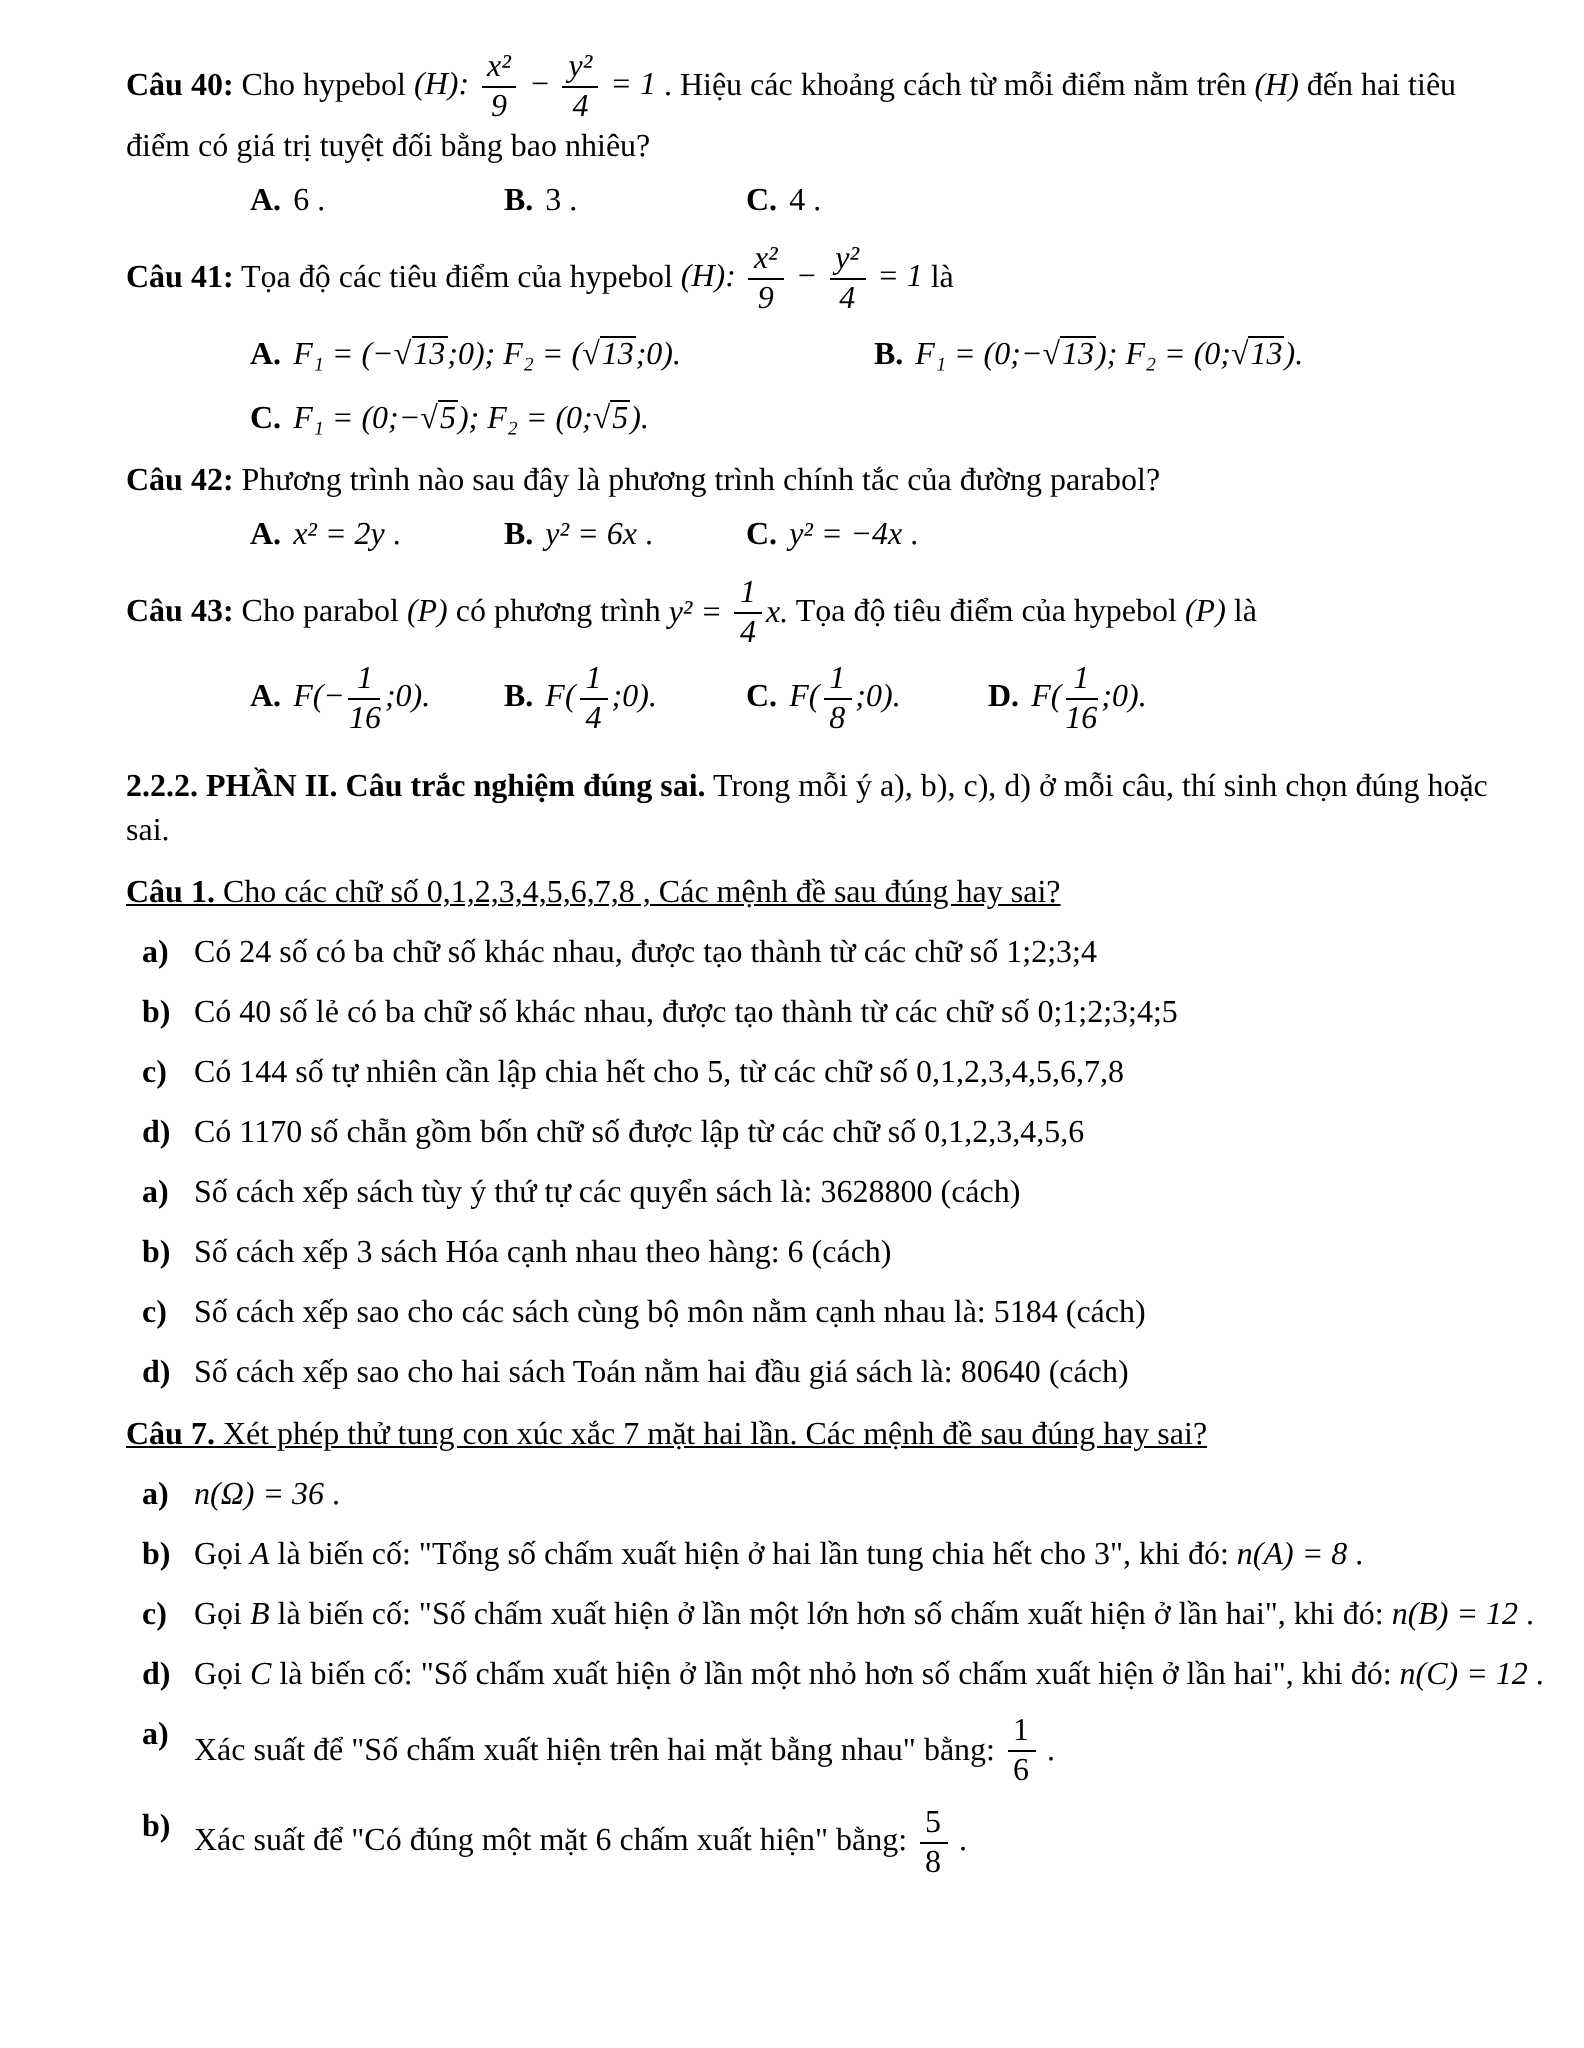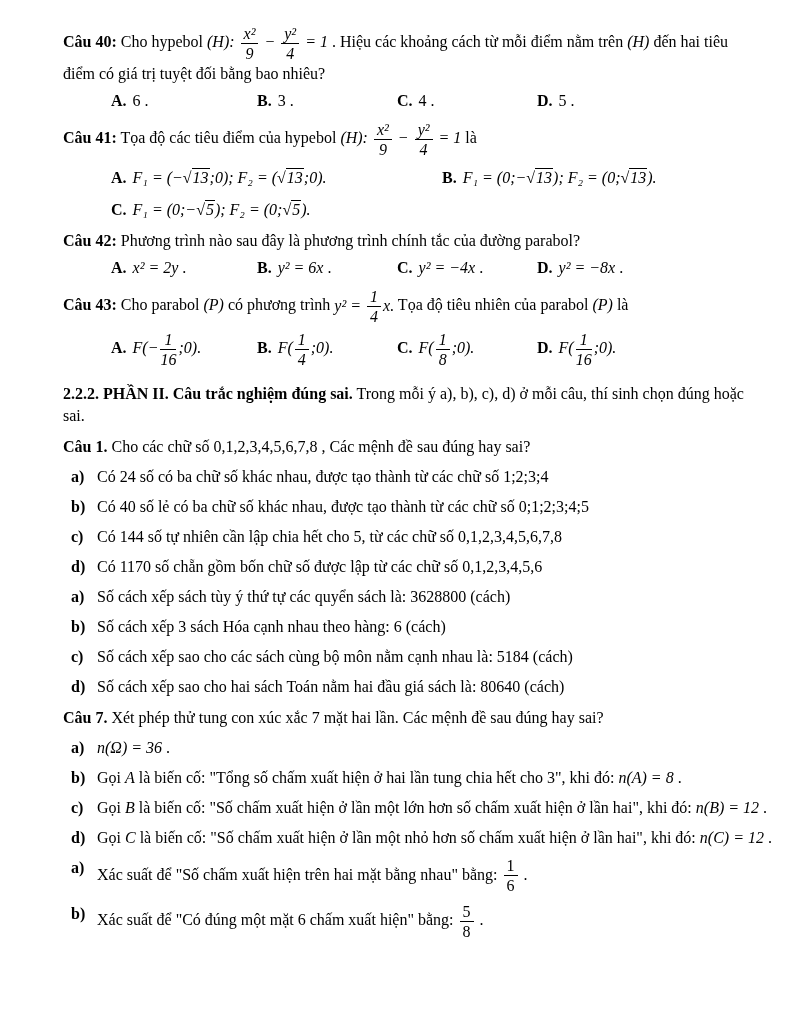--- a/index.html
+++ b/index.html
@@ -4,66 +4,64 @@
 <style>
   html,body{margin:0;padding:0;background:#ffffff;}
   .page{
     box-sizing:border-box;
     width:792px;height:1024px;overflow:hidden;
     padding:25px 28px 0 63px;
     font-family:"Liberation Serif","DejaVu Serif",serif;
     font-size:16px;color:#000;background:#ffffff;
   }
   .para{margin:0;line-height:22px;}
-  .opts{display:grid;line-height:22px;margin:5px 0 9px 48px;gap:19px;}
+  .opts{display:grid;line-height:22px;margin:5px 0 9px 62px;}
   .four{grid-template-columns:127px 121px 121px auto;}
   .two{grid-template-columns:312px auto;row-gap:10px;margin-top:9px;}
   .opt{white-space:nowrap;}
   .opt b{padding-right:6px;}
   .item{
     display:grid;grid-template-columns:26px auto;
     margin:8px 0 8px 8px;line-height:22px;white-space:nowrap;
   }
   .section{margin-top:15px;}
-  .tfq{margin-top:9px;}
+  .tfq{margin-top:9px;text-decoration:underline;}
   i{font-style:italic;font-family:Liberation Serif, serif;}
   .frac{display:inline-block;vertical-align:middle;text-align:center;line-height:1.08;padding:0 2px;}
   .frac .num{display:block;border-bottom:1.4px solid #000;padding:0 3px 1px;}
   .frac .den{display:block;padding-top:1px;}
   .sqrt .rad{border-top:1.4px solid #000;padding:0 1px;}
 </style>
 </head>
 <body>
 
 <div class="page">
 
   <p class="para"><b>Câu 40:</b><span><span> Cho hypebol </span><i>(H): <span class="frac"><span class="num">x²</span><span class="den">9</span></span> − <span class="frac"><span class="num">y²</span><span class="den">4</span></span> = 1</i><span> . Hiệu các khoảng cách từ mỗi điểm nằm trên </span><i>(H)</i><span> đến hai tiêu điểm có giá trị tuyệt đối bằng bao nhiêu?</span></span></p>
   <div class="opts four">
     <span class="opt"><b>A.</b><span><span>6 .</span></span></span>
     <span class="opt"><b>B.</b><span><span>3 .</span></span></span>
     <span class="opt"><b>C.</b><span><span>4 .</span></span></span>
-    <span class="opt"><b>D.</b><span><span>5 .</span></span></span>
   </div>
 
   <p class="para"><b>Câu 41:</b><span><span> Tọa độ các tiêu điểm của hypebol </span><i>(H): <span class="frac"><span class="num">x²</span><span class="den">9</span></span> − <span class="frac"><span class="num">y²</span><span class="den">4</span></span> = 1</i><span> là</span></span></p>
   <div class="opts two">
     <span class="opt"><b>A.</b><span><i>F₁ = (−<span class="sqrt">√<span class="rad">13</span></span>;0); F₂ = (<span class="sqrt">√<span class="rad">13</span></span>;0).</i></span></span>
     <span class="opt"><b>B.</b><span><i>F₁ = (0;−<span class="sqrt">√<span class="rad">13</span></span>); F₂ = (0;<span class="sqrt">√<span class="rad">13</span></span>).</i></span></span>
     <span class="opt"><b>C.</b><span><i>F₁ = (0;−<span class="sqrt">√<span class="rad">5</span></span>); F₂ = (0;<span class="sqrt">√<span class="rad">5</span></span>).</i></span></span>
   </div>
 
   <p class="para"><b>Câu 42:</b><span><span> Phương trình nào sau đây là phương trình chính tắc của đường parabol?</span></span></p>
   <div class="opts four">
     <span class="opt"><b>A.</b><span><i>x² = 2y</i><span> .</span></span></span>
     <span class="opt"><b>B.</b><span><i>y² = 6x</i><span> .</span></span></span>
     <span class="opt"><b>C.</b><span><i>y² = −4x</i><span> .</span></span></span>
-    <span class="opt"><b>D.</b><span><i>y² = −8x</i><span> .</span></span></span>
   </div>
 
-  <p class="para"><b>Câu 43:</b><span><span> Cho parabol </span><i>(P)</i><span> có phương trình </span><i>y² = <span class="frac"><span class="num">1</span><span class="den">4</span></span>x.</i><span> Tọa độ tiêu nhiên của parabol </span><i>(P)</i><span> là</span></span></p>
+  <p class="para"><b>Câu 43:</b><span><span> Cho parabol </span><i>(P)</i><span> có phương trình </span><i>y² = <span class="frac"><span class="num">1</span><span class="den">4</span></span>x.</i><span> Tọa độ tiêu điểm của hypebol </span><i>(P)</i><span> là</span></span></p>
   <div class="opts four">
     <span class="opt"><b>A.</b><span><i>F(−<span class="frac"><span class="num">1</span><span class="den">16</span></span>;0).</i></span></span>
     <span class="opt"><b>B.</b><span><i>F(<span class="frac"><span class="num">1</span><span class="den">4</span></span>;0).</i></span></span>
     <span class="opt"><b>C.</b><span><i>F(<span class="frac"><span class="num">1</span><span class="den">8</span></span>;0).</i></span></span>
     <span class="opt"><b>D.</b><span><i>F(<span class="frac"><span class="num">1</span><span class="den">16</span></span>;0).</i></span></span>
   </div>
 
   <p class="para section"><b>2.2.2. PHẦN II. Câu trắc nghiệm đúng sai.</b><span> Trong mỗi ý a), b), c), d) ở mỗi câu, thí sinh chọn đúng hoặc sai.</span></p>
 
   <p class="para tfq"><b>Câu 1.</b><span><span> Cho các chữ số 0,1,2,3,4,5,6,7,8 , Các mệnh đề sau đúng hay sai?</span></span></p>

